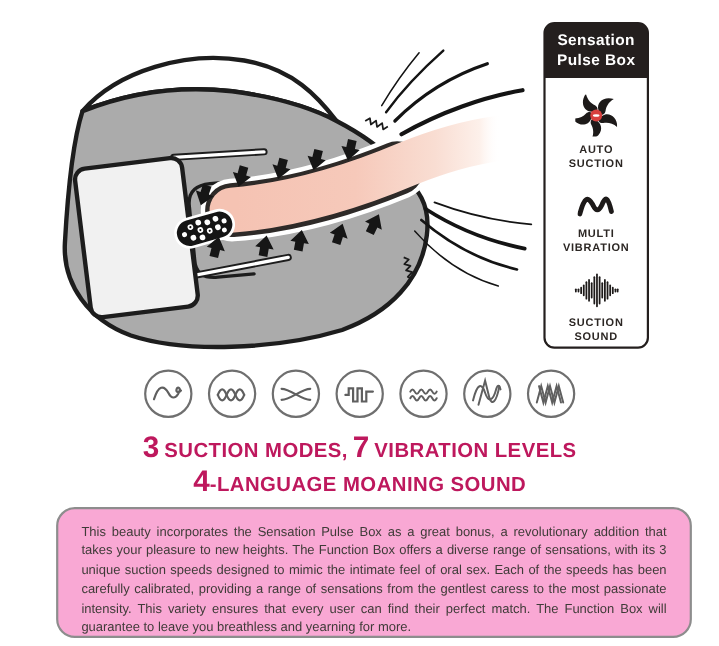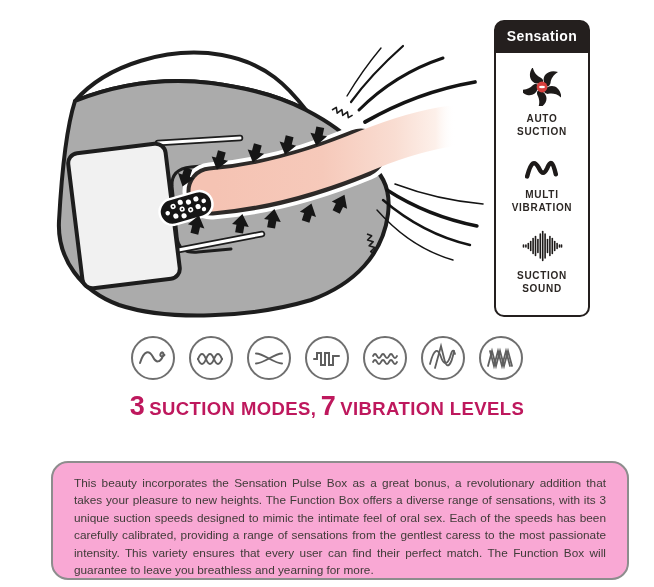--- a/index.html
+++ b/index.html
@@ -133,20 +133,21 @@
         <path d="M 372,152 C 400,170 432,182 462,188" stroke-width="3.4"></path>
         <path d="M 368,162 C 395,185 425,200 455,207" stroke-width="2.4"></path>
         <path d="M 362,172 C 385,198 410,214 438,222" stroke-width="1.4"></path>
       </g>
     </svg>
   </div>
 
   <div class="panel">
     <div class="panel-header">
       <div>Sensation</div>
+      <div>Pulse Box</div>
     </div>
 
     <svg class="feature-icon icon-suction" width="38" height="38" viewBox="0 0 38 38">
       <defs>
           <path id="blade" d="M2,-5 C0,-12 7,-18 16,-15 C11,-12 9,-8 8.5,-4 C8,-1 5,1 2,-2 Z"></path>
         </defs>
       <g transform="translate(19,19)" fill="#1d1a19">
         <use href="#blade"></use>
         <use href="#blade" transform="rotate(72)"></use>
         <use href="#blade" transform="rotate(144)"></use>
@@ -240,19 +241,20 @@
     </div>
   </div>
 
   <div class="headline">
     <div class="hl-line">
       <span class="hl-big">3</span>
       <span class="hl-small">SUCTION MODES,</span>
       <span class="hl-big">7</span>
       <span class="hl-small">VIBRATION LEVELS</span>
     </div>
+    <div class="hl-line"><span class="hl-big">4</span><span class="hl-small">-LANGUAGE MOANING SOUND</span></div>
   </div>
 
   <div class="desc-box">
     <p>This beauty incorporates the Sensation Pulse Box as a great bonus, a revolutionary addition that takes your pleasure to new heights. The Function Box offers a diverse range of sensations, with its 3 unique suction speeds designed to mimic the intimate feel of oral sex. Each of the speeds has been carefully calibrated, providing a range of sensations from the gentlest caress to the most passionate intensity. This variety ensures that every user can find their perfect match. The Function Box will guarantee to leave you breathless and yearning for more.</p>
   </div>
 
 </div>
 
 </body></html>

